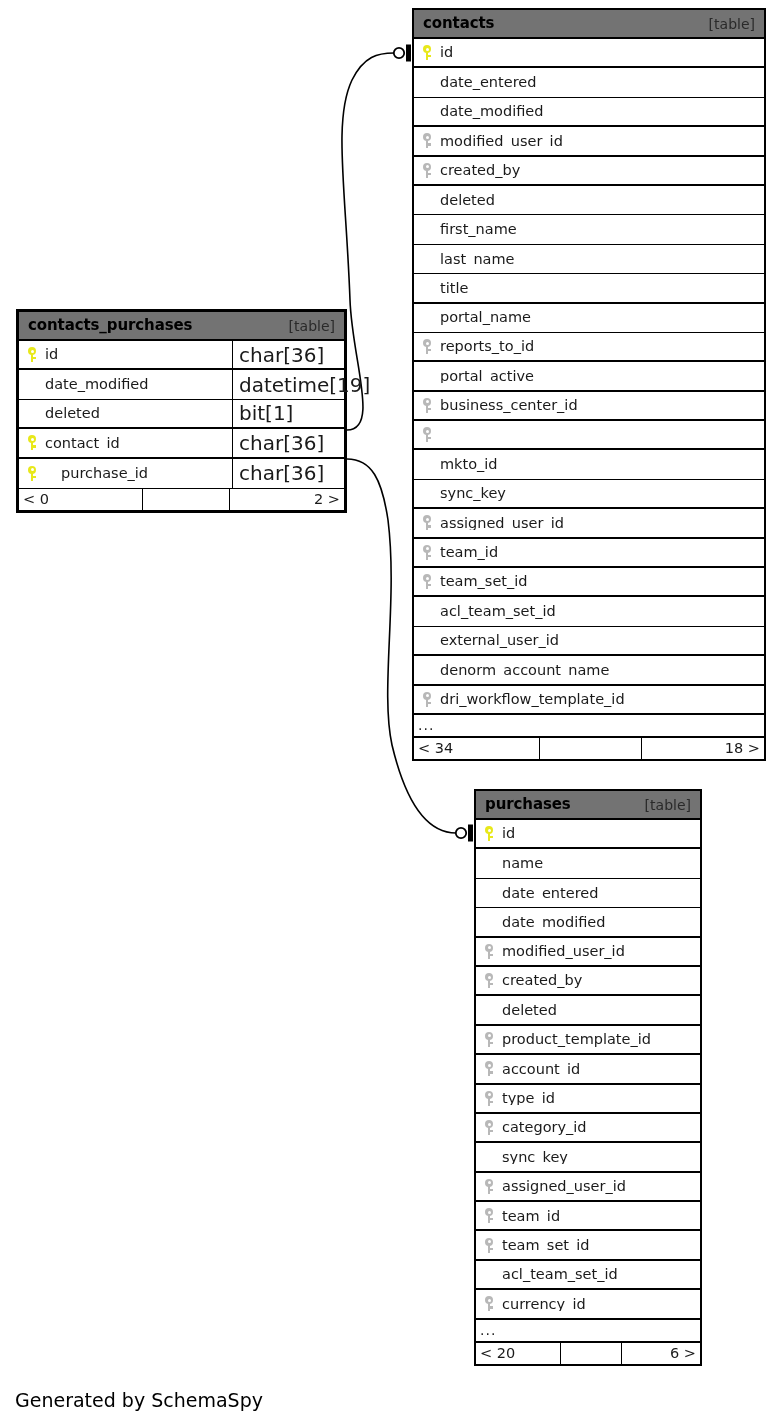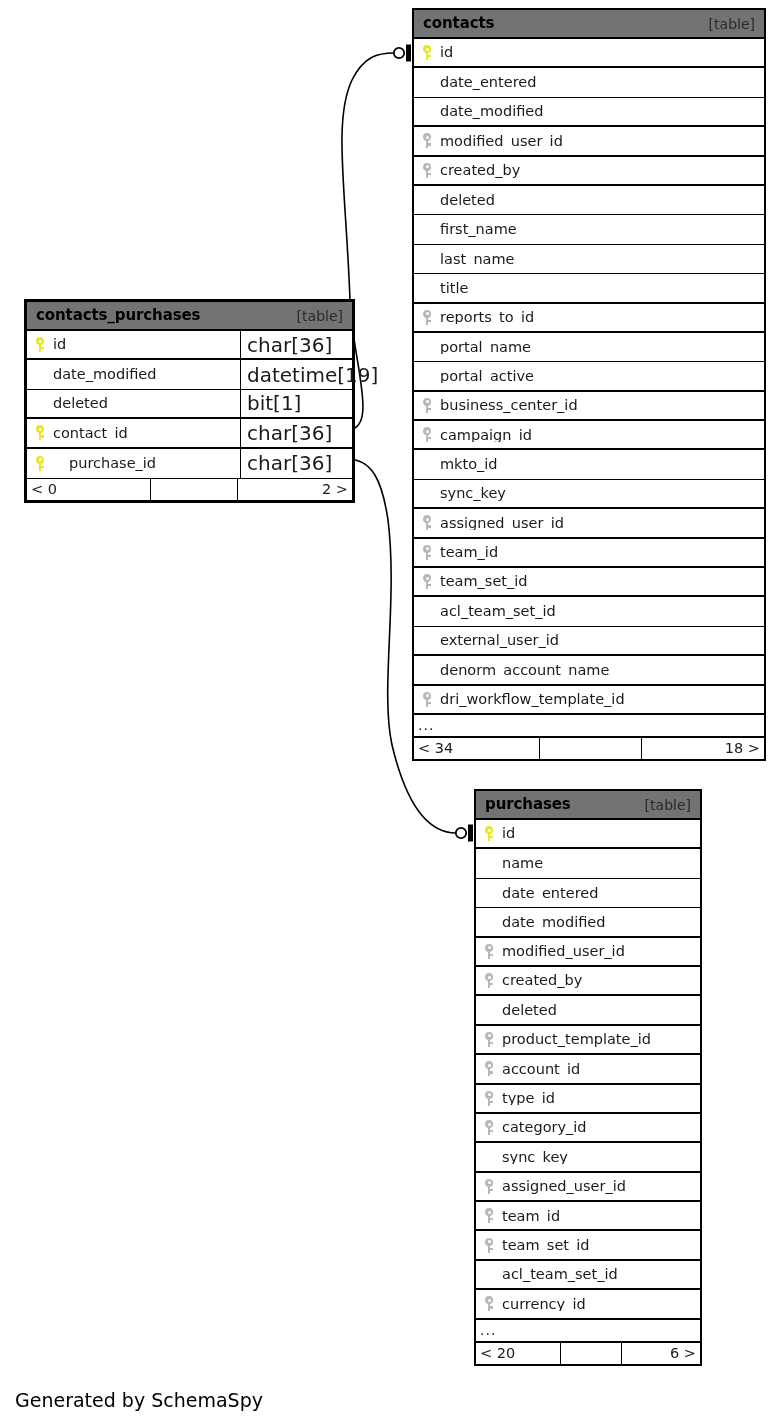--- a/index.html
+++ b/index.html
@@ -182,21 +182,21 @@
     <g>
       <circle cx="399" cy="53" r="5.2" fill="#fff" stroke="#000" stroke-width="1.8"></circle>
       <rect x="406" y="44.5" width="5" height="17" fill="#000"></rect>
     </g>
     <g>
       <circle cx="461" cy="833" r="5.2" fill="#fff" stroke="#000" stroke-width="1.8"></circle>
       <rect x="468" y="824.5" width="5" height="17" fill="#000"></rect>
     </g>
   </svg>
 
-  <div class="tbl focal" id="t-contacts_purchases" style="left:16px; top:299px; width:331px;margin-left:8px;">
+  <div class="tbl focal" id="t-contacts_purchases" style="left:16px; top:309px; width:331px;">
     <div class="tbl-head">
       <span class="tbl-name">contacts_purchases</span>
       <span class="tbl-kind">[table]</span>
     </div>
     <div class="rows">
 
       <div class="row thick">
         <span class="kcell">
           <span class="key pk">
               <span class="head"></span>
@@ -306,34 +306,34 @@
         <span class="colname">first_name</span>
       </div>
       <div class="row">
         <span class="kcell"></span>
         <span class="colname">last_name</span>
       </div>
       <div class="row thick">
         <span class="kcell"></span>
         <span class="colname">title</span>
       </div>
+      <div class="row">
+        <span class="kcell"></span>
+        <span class="colname">portal_name</span>
+      </div>
       <div class="row thick">
         <span class="kcell">
           <span class="key fk">
               <span class="head"></span>
               <span class="shaft"></span>
               <span class="tooth"></span>
             </span>
         </span>
         <span class="colname">reports_to_id</span>
       </div>
-      <div class="row">
-        <span class="kcell"></span>
-        <span class="colname">portal_name</span>
-      </div>
       <div class="row thick">
         <span class="kcell"></span>
         <span class="colname">portal_active</span>
       </div>
       <div class="row thick">
         <span class="kcell">
           <span class="key fk">
               <span class="head"></span>
               <span class="shaft"></span>
               <span class="tooth"></span>
@@ -342,21 +342,20 @@
         <span class="colname">business_center_id</span>
       </div>
       <div class="row thick">
         <span class="kcell">
           <span class="key fk">
               <span class="head"></span>
               <span class="shaft"></span>
               <span class="tooth"></span>
             </span>
         </span>
-        <span class="colname">campaign_id</span>
       </div>
       <div class="row">
         <span class="kcell"></span>
         <span class="colname">mkto_id</span>
       </div>
       <div class="row thick">
         <span class="kcell"></span>
         <span class="colname">sync_key</span>
       </div>
       <div class="row thick">

